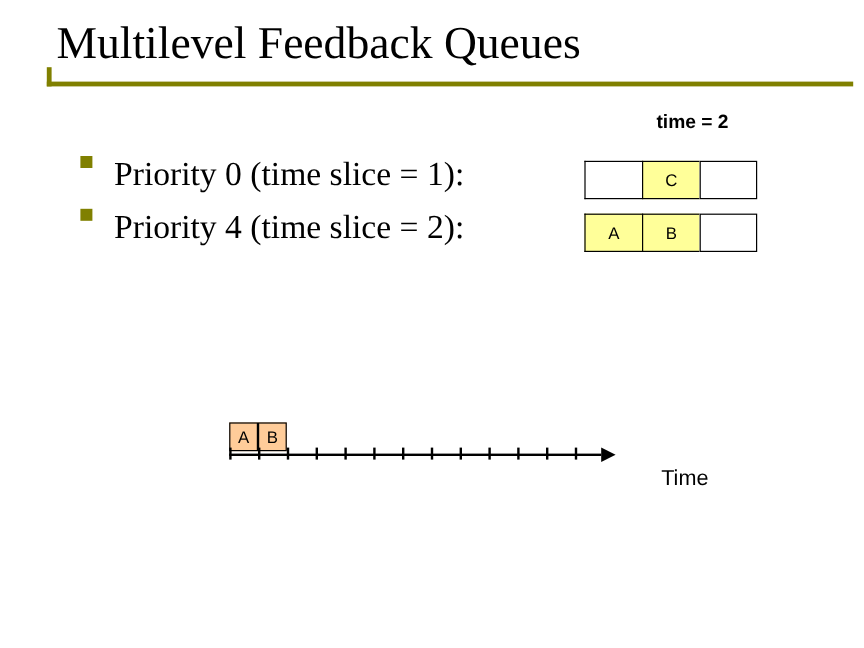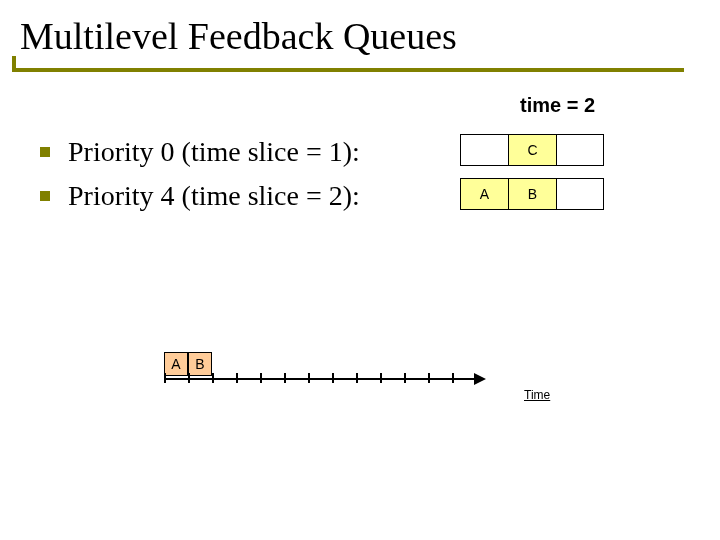--- a/index.html
+++ b/index.html
@@ -9,20 +9,21 @@
     height: 540px;
     background: #fff;
     font-family: "Times New Roman", Times, serif;
     color: #000;
   }
   .slide {
     position: relative;
     width: 640px;
     height: 540px;
     box-sizing: border-box;
+    margin-left: 27px;
   }
   .title {
     position: absolute;
     left: 20px;
     top: 14px;
     font-size: 38px;
     font-weight: 400;
   }
   .title-underline {
     position: absolute;
@@ -38,32 +39,32 @@
     top: 56px;
     width: 4px;
     height: 16px;
     background: #808000;
   }
   .time-label {
     position: absolute;
     left: 520px;
     top: 94px;
     font-family: Arial, Helvetica, sans-serif;
-    font-size: 20px;
+    font-size: 16px;
     font-weight: 700;
   }
   .bullets {
     position: absolute;
     left: 40px;
     top: 130px;
     width: 420px;
   }
   .bullet-row {
     display: flex;
-    align-items: center;
+    align-items: flex-start;
     height: 44px;
   }
   .bullet-square {
     width: 10px;
     height: 10px;
     background: #808000;
     margin-right: 18px;
     flex: 0 0 auto;
   }
   .bullet-text {
@@ -139,22 +140,21 @@
     align-items: center;
     justify-content: center;
     font-family: Arial, Helvetica, sans-serif;
     font-size: 14px;
   }
   .timeline-label {
     position: absolute;
     left: 524px;
     top: 388px;
     font-family: Arial, Helvetica, sans-serif;
-    font-size: 12px;
-    text-decoration: underline;
+    font-size: 18px;
   }
 </style>
 </head>
 <body>
 
 <div class="slide">
 
   <div class="title">Multilevel Feedback Queues</div>
   <div class="title-tick"></div>
   <div class="title-underline"></div>

